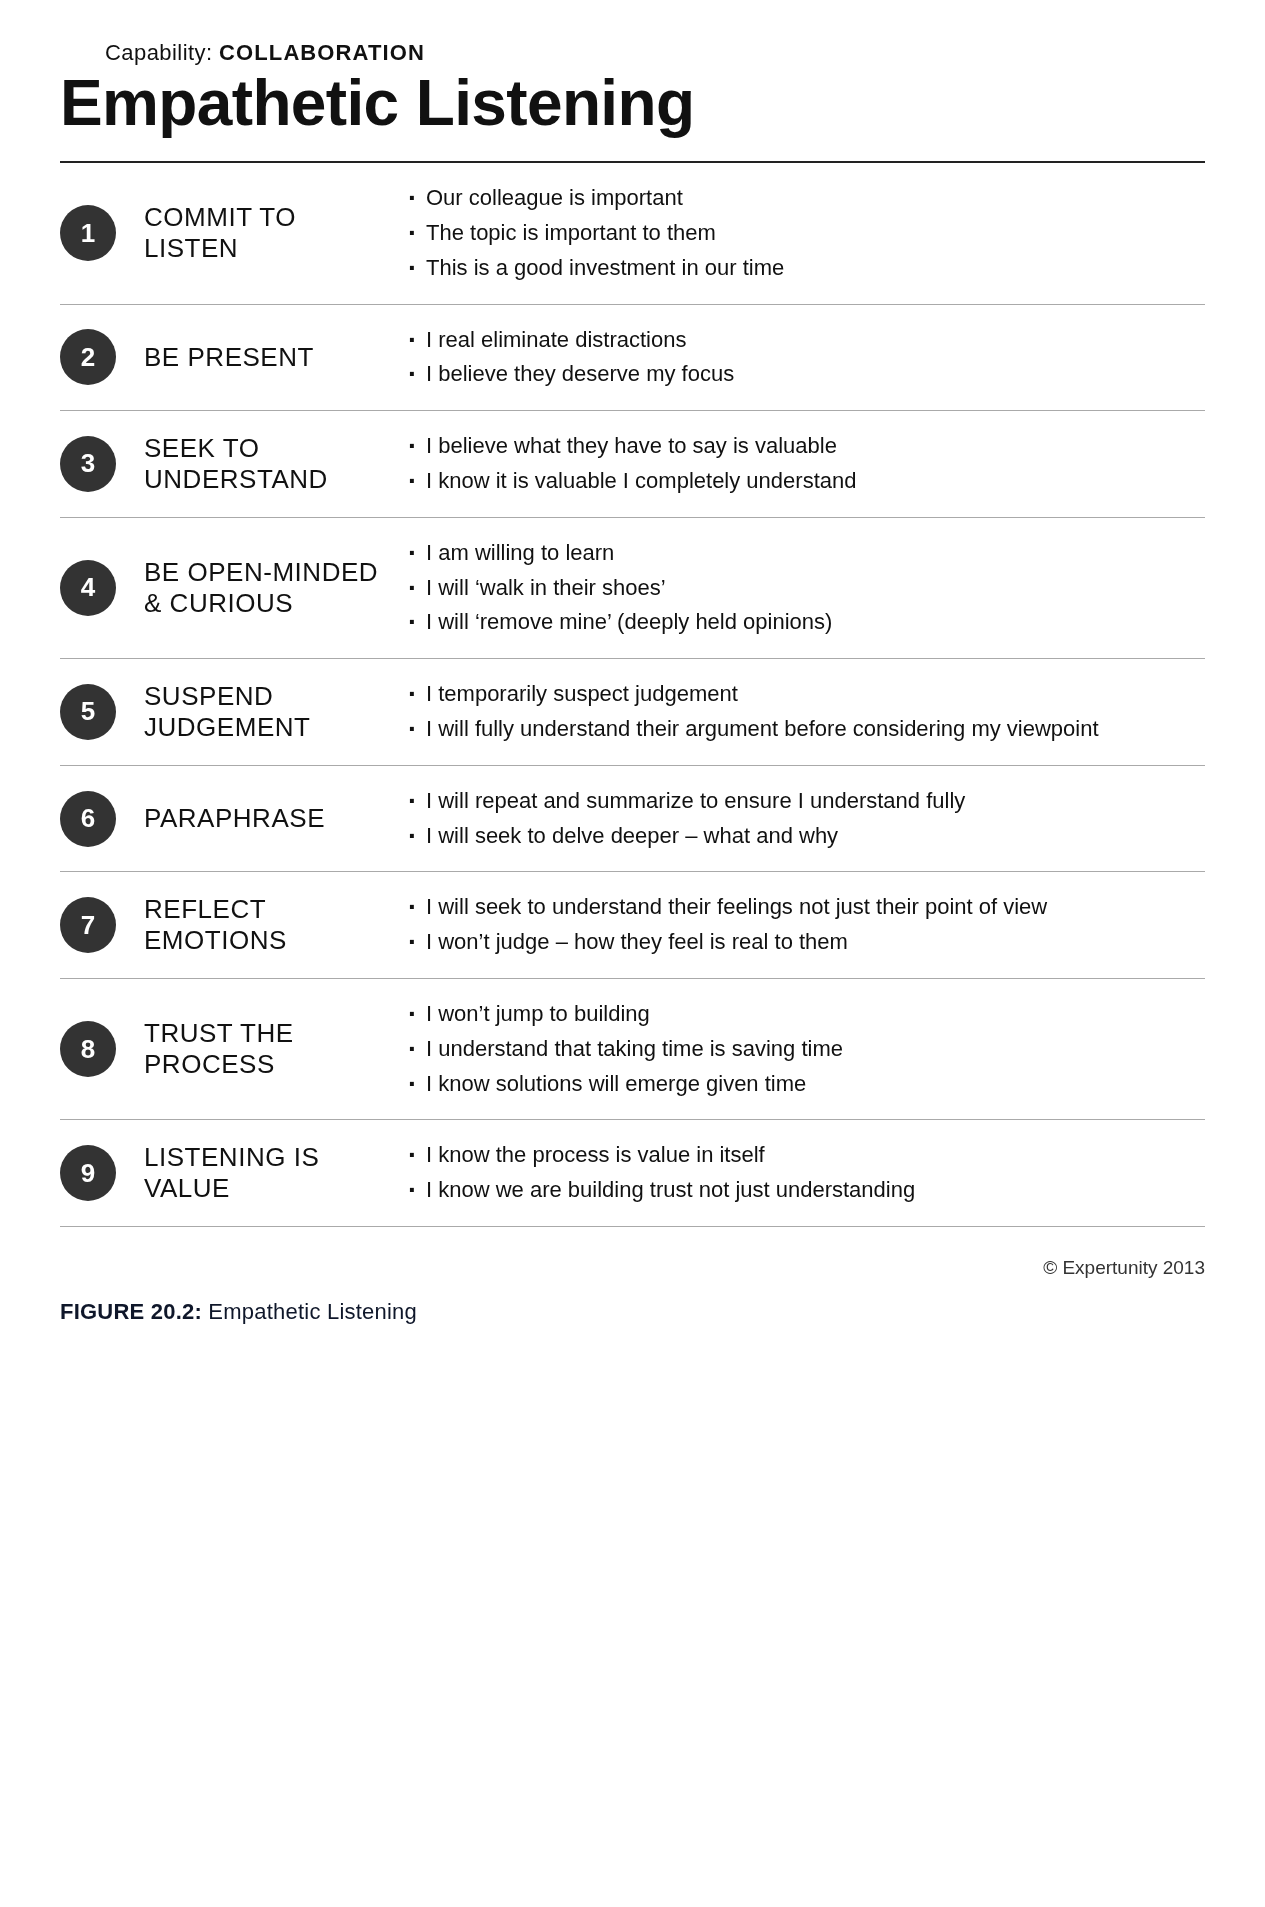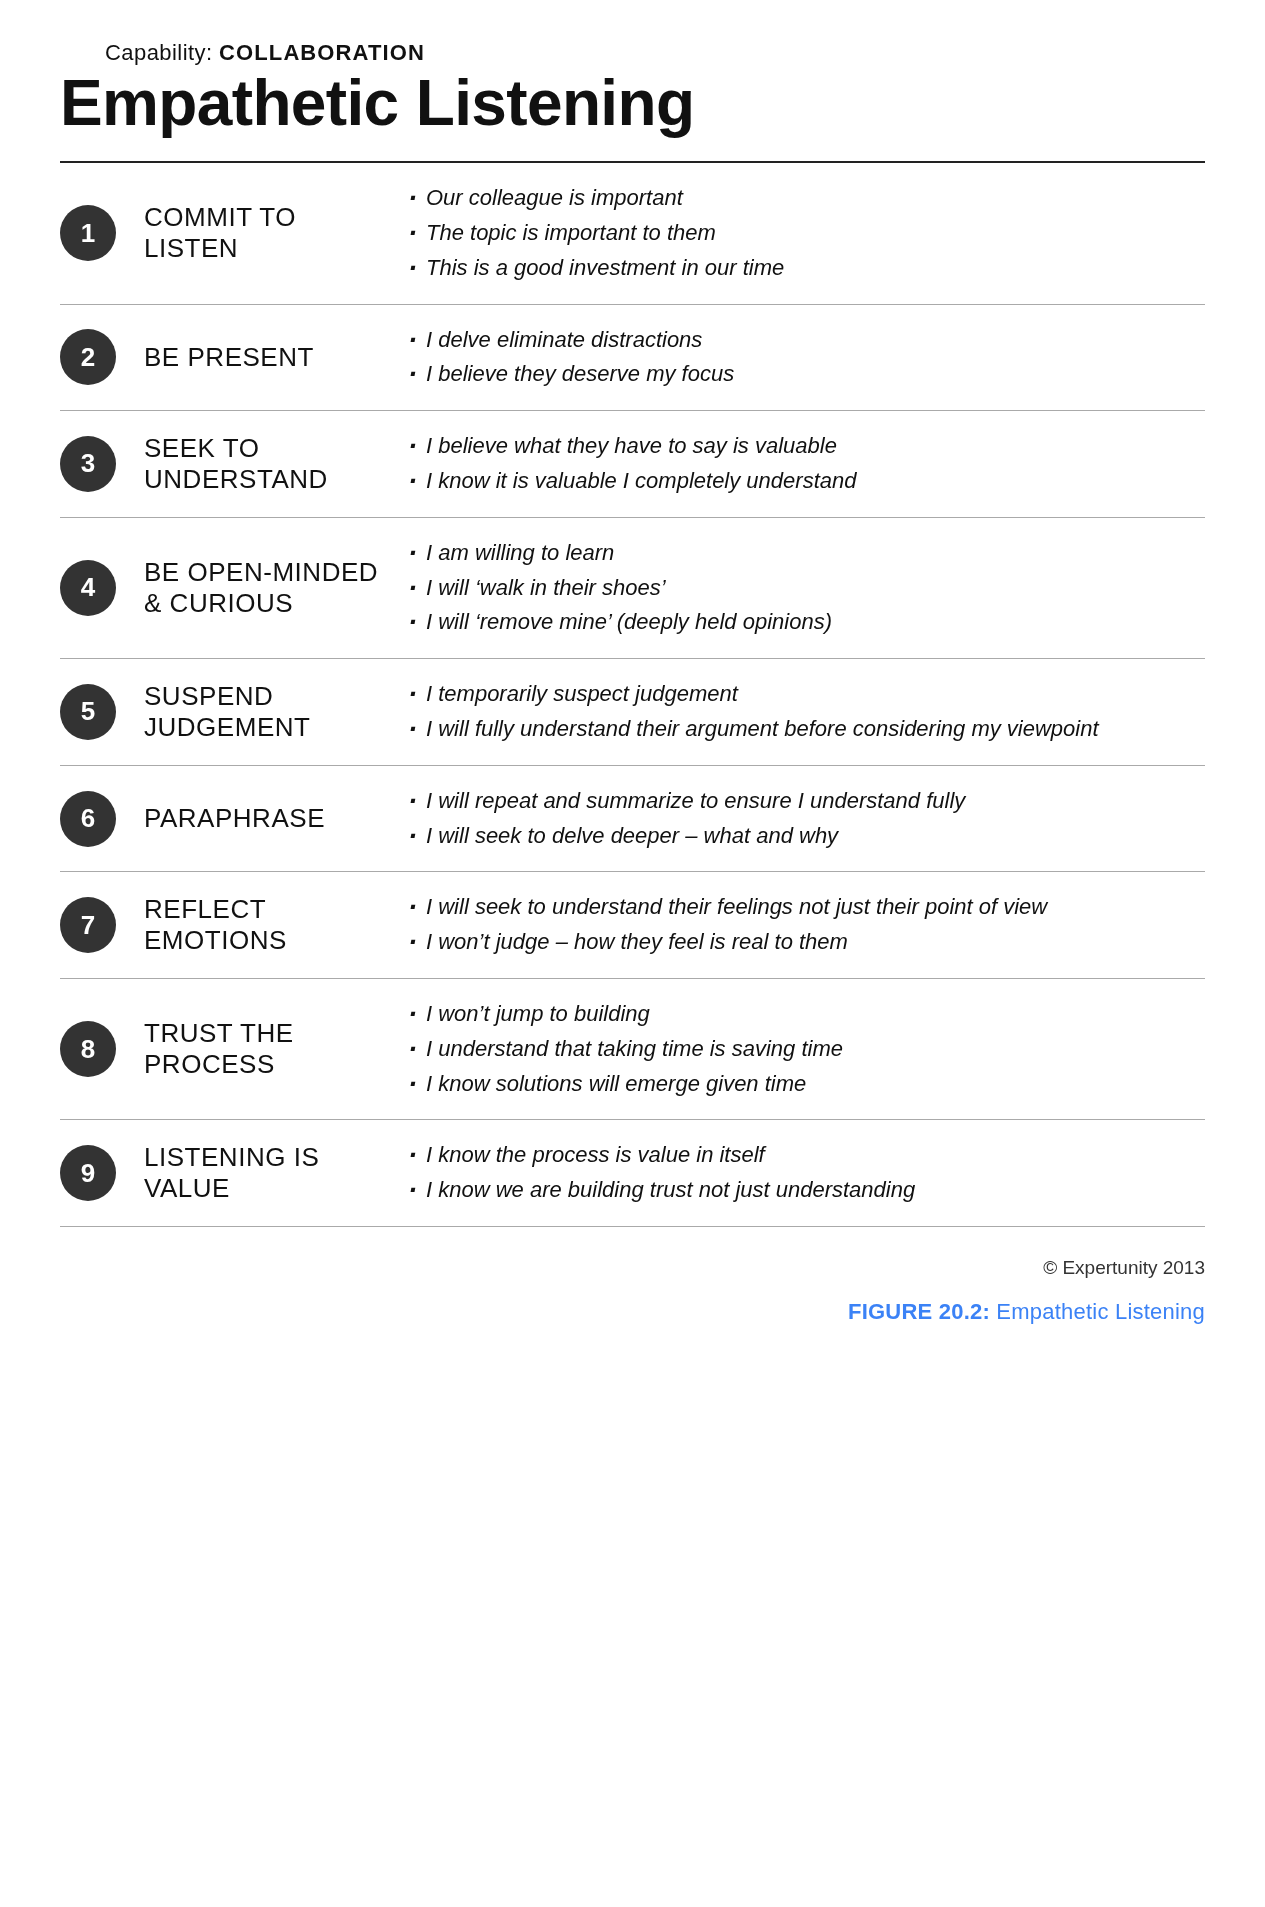--- a/index.html
+++ b/index.html
@@ -68,21 +68,20 @@
       font-weight: 400;
       line-height: 1.2;
       text-transform: uppercase;
       letter-spacing: 0.02em;
       padding-right: 20px;
     }
     .step-bullets {
       flex: 1;
       list-style: none;
       padding: 0;
-      font-style: italic;
     }
     .step-bullets li {
       font-size: 22px;
       line-height: 1.4;
       padding: 2px 0;
       padding-left: 22px;
       position: relative;
     }
     .step-bullets li::before {
       content: '·';
@@ -93,25 +92,25 @@
       font-weight: bold;
     }
     .footer-copyright {
       text-align: right;
       font-size: 19px;
       color: #333;
       margin-top: 30px;
       margin-bottom: 20px;
     }
     .footer-caption {
-      text-align: right;
+      text-align: left;
       font-size: 22px;
       font-weight: 700;
       letter-spacing: 0.01em;
-      color: #3b82f6;
+      color: #0f172a;
     }
     .footer-caption span {
       font-weight: normal;
     }
   </style>
 </head>
 <body>
 
 <div>
   <div>
@@ -129,21 +128,21 @@
         <ul class="step-bullets">
           <li>Our colleague is important</li>
           <li>The topic is important to them</li>
           <li>This is a good investment in our time</li>
         </ul>
       </div>
       <div class="row">
         <div class="step-badge">2</div>
         <div class="step-title">BE PRESENT</div>
         <ul class="step-bullets">
-          <li>I delve eliminate distractions</li>
+          <li>I real eliminate distractions</li>
           <li>I believe they deserve my focus</li>
         </ul>
       </div>
       <div class="row">
         <div class="step-badge">3</div>
         <div class="step-title">SEEK TO UNDERSTAND</div>
         <ul class="step-bullets">
           <li>I believe what they have to say is valuable</li>
           <li>I know it is valuable I completely understand</li>
         </ul>

